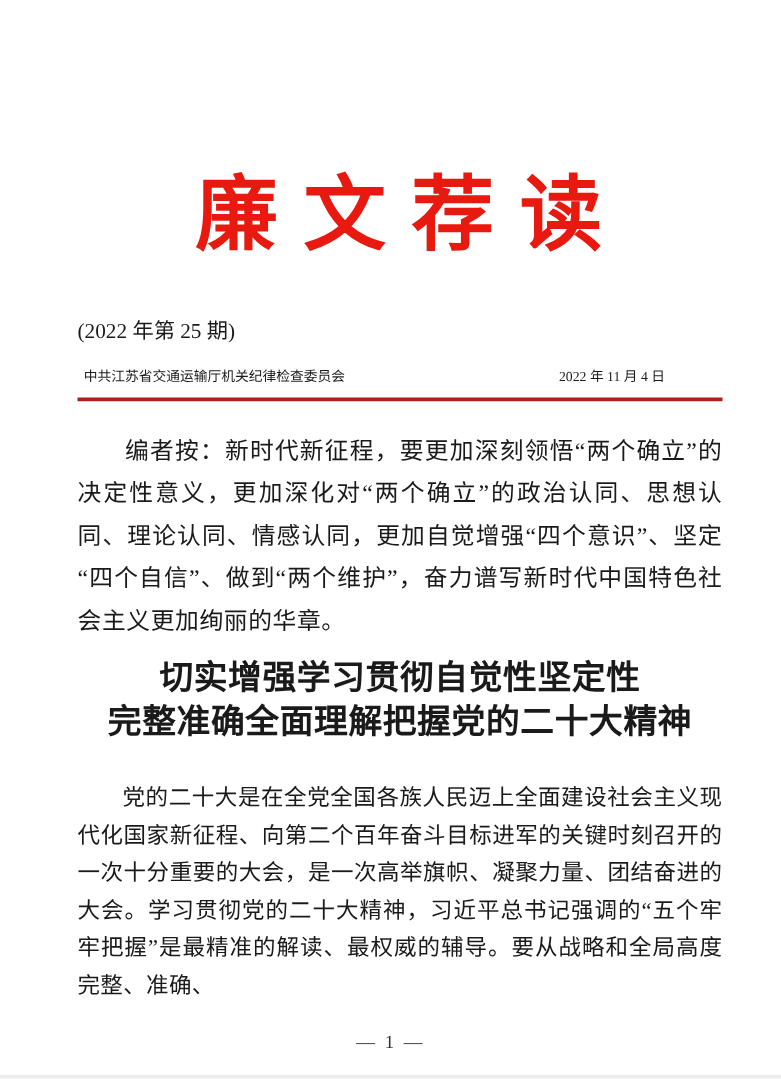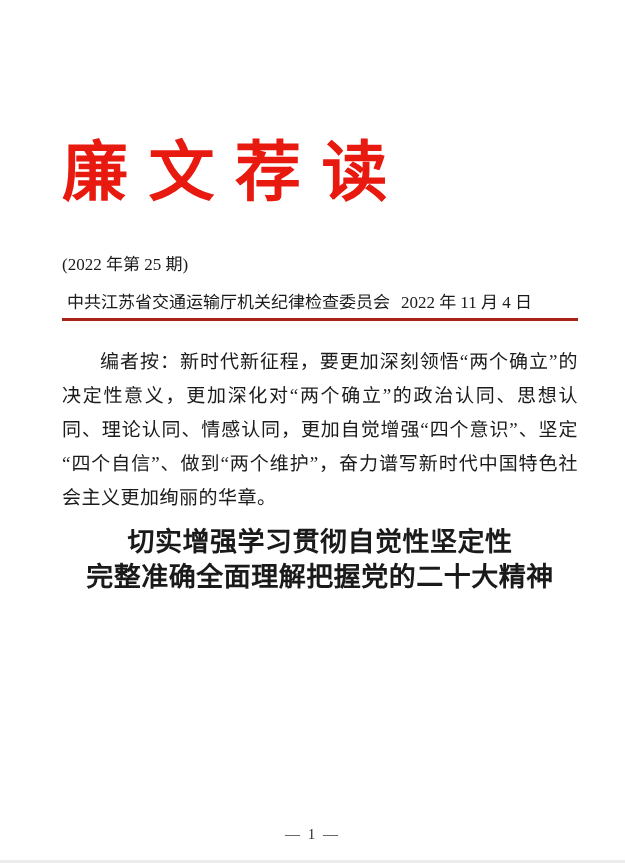--- a/index.html
+++ b/index.html
@@ -18,40 +18,40 @@
   }
   .page {
     position: relative;
     width: 625px;
     height: 863px;
     padding: 0 47px 0 62px;
     background: #ffffff;
   }
   .masthead-title {
     padding-top: 133px;
-    text-align: left;
+    text-align: center;
     color: var(--masthead-red);
     font-size: 66px;
     font-weight: bold;
     letter-spacing: 2px;
     line-height: 80px;
     white-space: nowrap;
   }
   .issue-line {
     margin-top: 40px;
     text-align: left;
     font-size: 17px;
     line-height: 24px;
   }
   .masthead-row {
     margin-top: 14px;
     display: flex;
     justify-content: space-between;
     align-items: baseline;
-    font-size: 17px;
+    font-size: 11px;
     line-height: 23px;
     padding-left: 5px;
     padding-right: 46px;
     white-space: nowrap;
   }
   .red-rule {
     margin-top: 4px;
     height: 0;
     border-bottom: 3px solid var(--rule-red);
   }
@@ -114,18 +114,19 @@
 
   <div class="red-rule"></div>
 
   <p class="editors-note">编者按：新时代新征程，要更加深刻领悟“两个确立”的决定性意义，更加深化对“两个确立”的政治认同、思想认同、理论认同、情感认同，更加自觉增强“四个意识”、坚定“四个自信”、做到“两个维护”，奋力谱写新时代中国特色社会主义更加绚丽的华章。</p>
 
   <div class="article-title">
     <div>切实增强学习贯彻自觉性坚定性</div>
     <div>完整准确全面理解把握党的二十大精神</div>
   </div>
 
+  <p class="article-body">党的二十大是在全党全国各族人民迈上全面建设社会主义现代化国家新征程、向第二个百年奋斗目标进军的关键时刻召开的一次十分重要的大会，是一次高举旗帜、凝聚力量、团结奋进的大会。学习贯彻党的二十大精神，习近平总书记强调的“五个牢牢把握”是最精准的解读、最权威的辅导。要从战略和全局高度完整、准确、</p>
 
   <div class="page-footer">— 1 —</div>
 
   <div class="page-bottom-edge"></div>
 
 </div>
 
 </body></html>

